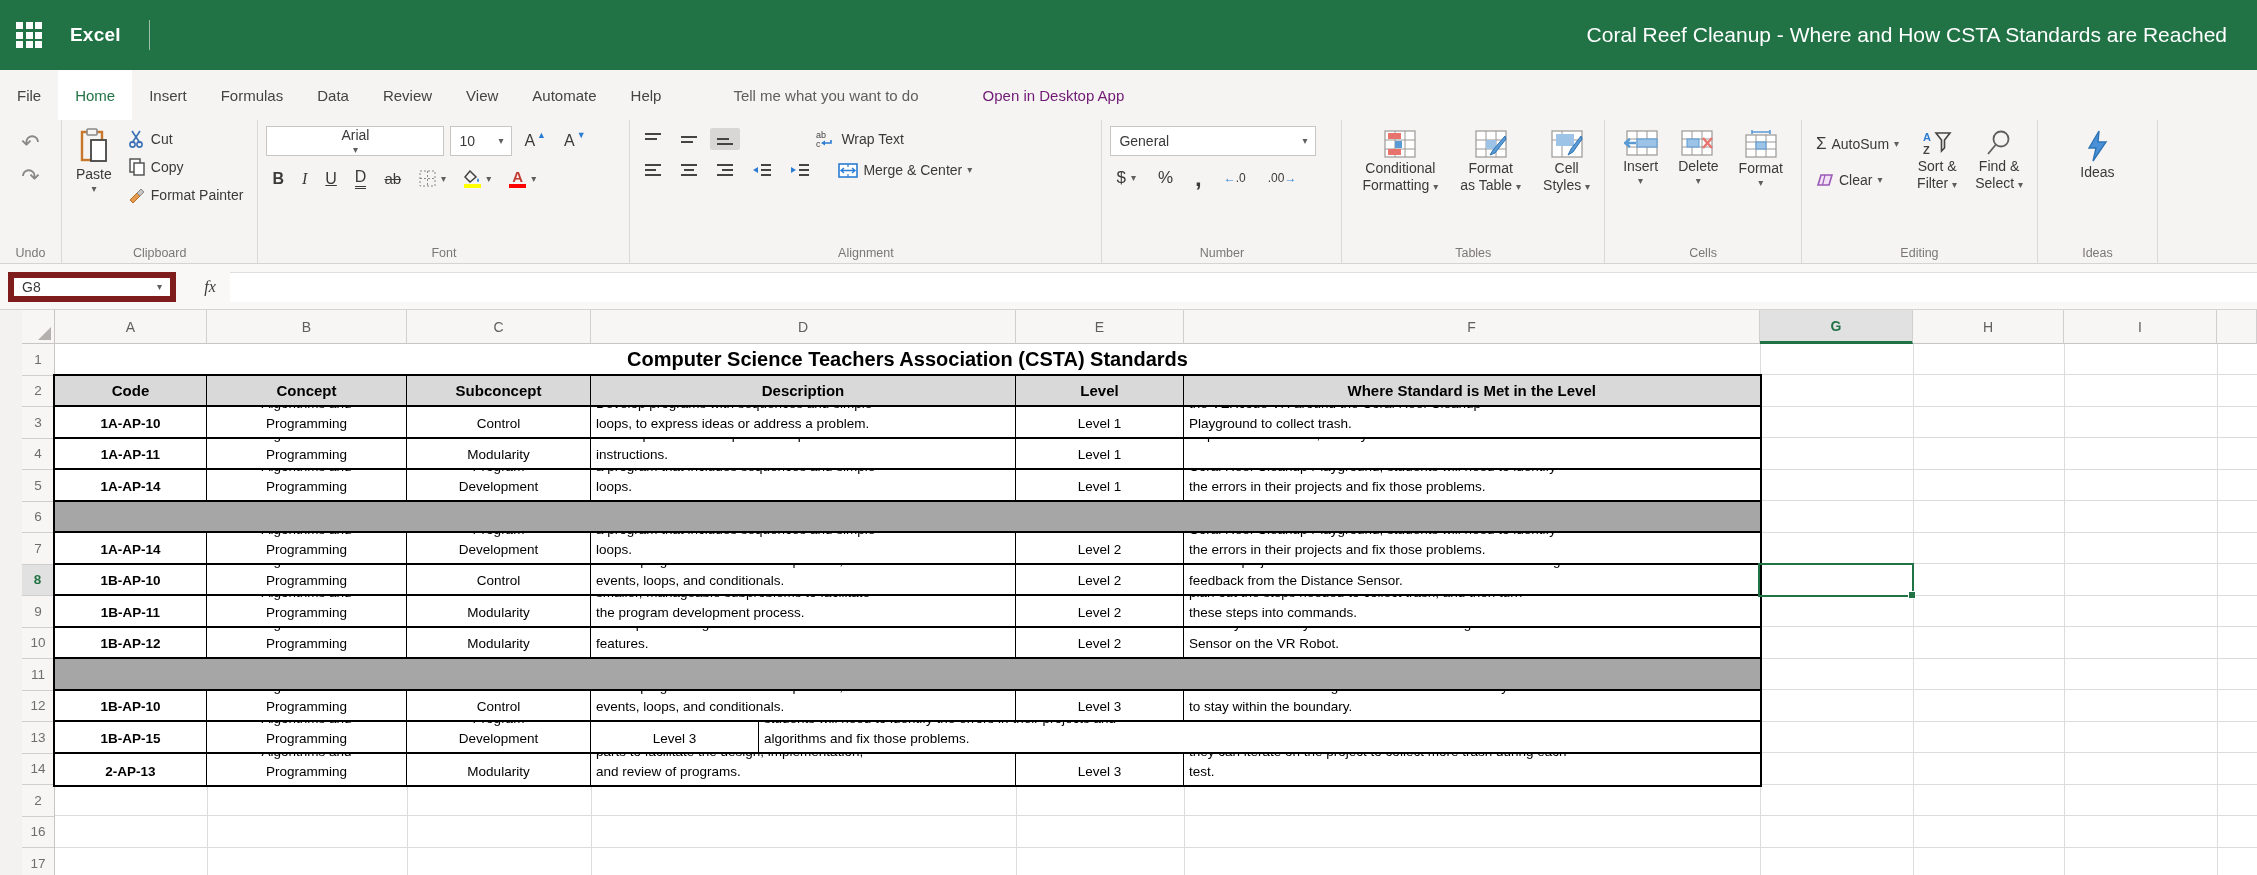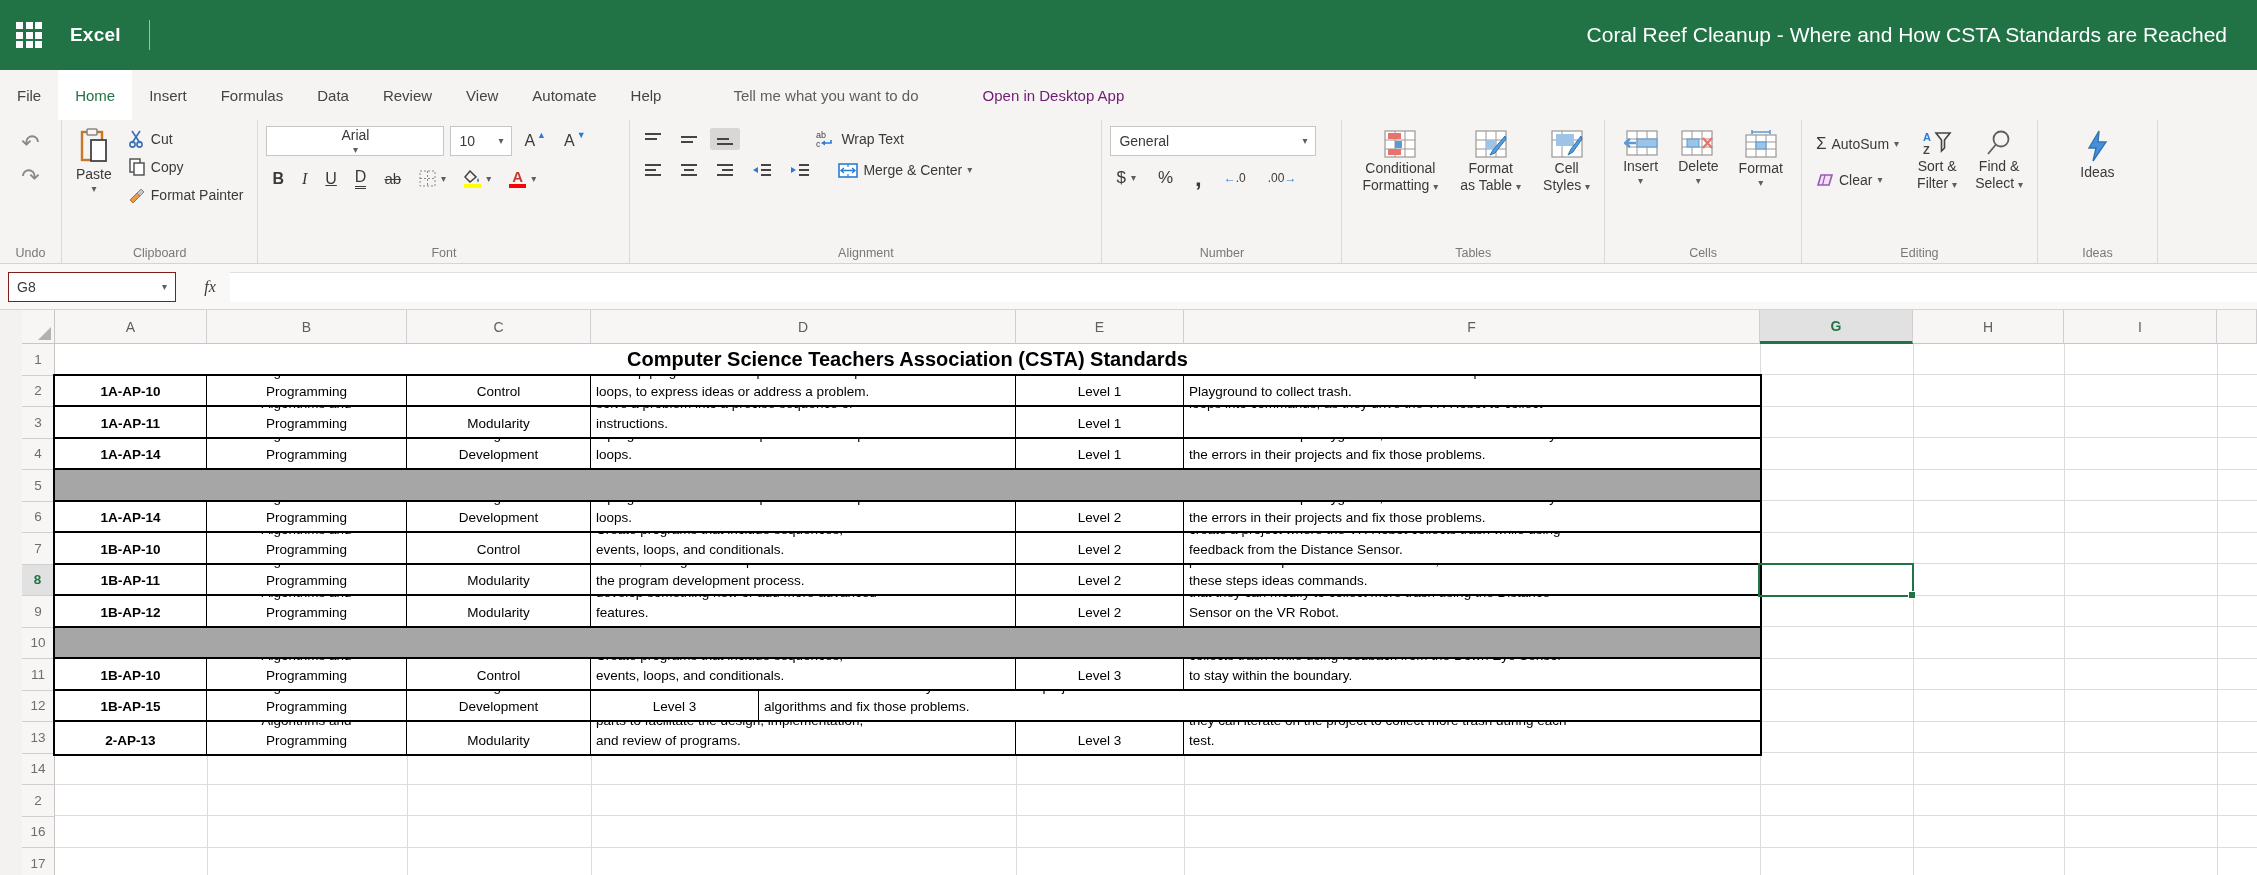--- a/index.html
+++ b/index.html
@@ -42,21 +42,21 @@
   .two-line { line-height:17px; text-align:center; }
   .fmt-letter { font-size:16px; }
   .color-bar { display:block; width:17px; height:4px; margin-top:1px; }
   .blue { color:#2b7cd3; }
   .gray-arrow { color:#8a8886; font-size:22px; }
   .bigdollar { font-size:17px; }
 
   
   .fbar { position:absolute; left:0; top:264px; width:2257px; height:46px; background:#f9f8f7;
     border-bottom:1px solid #d6d4d2; display:flex; align-items:center; }
-  .namebox { margin-left:8px; width:168px; height:30px; background:#fff; border:1px solid #7f1d1d;
+  .namebox { margin-left:8px; width:168px; height:30px; background:#fff; border:6px solid #7f1d1d;
     display:flex; align-items:center; justify-content:space-between; padding:0 8px; font-size:14px; color:#3b3a39; cursor:text; }
   .fx { margin-left:14px; width:40px; height:30px; display:flex; align-items:center; justify-content:center;
     font-size:16px; font-style:italic; font-family:"Liberation Serif","DejaVu Serif",serif; color:#3b3a39; cursor:pointer; }
   .finput { flex:1; height:30px; margin-right:0; background:#fff; border-top:1px solid #e1dfdd; font-size:14px; padding:0 8px; color:#222; }
 
   
   .leftmargin { position:absolute; left:0; top:310px; width:22px; height:565px; background:#f3f2f1; }
   .corner { position:absolute; left:22px; top:310px; width:33px; height:34px; background:#f7f6f5;
     border-right:1px solid #c8c6c4; border-bottom:1px solid #c8c6c4; cursor:pointer; }
   .corner:after { content:""; position:absolute; right:3px; bottom:3px; border-left:13px solid transparent; border-bottom:13px solid #b3b0ad; }
@@ -590,20 +590,28 @@
   <div class="vline" style="left:1184px;"></div>
   <div class="vline" style="left:1760px;"></div>
   <div class="vline" style="left:1913px;"></div>
   <div class="vline" style="left:2064px;"></div>
   <div class="vline" style="left:2217px;"></div>
 
   <div class="sheet-title">Computer Science Teachers Association (CSTA) Standards</div>
 
   <div class="tbl">
 
+    <div class="trow hrow">
+      <div class="tcell cA">Code</div>
+      <div class="tcell cB">Concept</div>
+      <div class="tcell cC">Subconcept</div>
+      <div class="tcell cD">Description</div>
+      <div class="tcell cE">Level</div>
+      <div class="tcell cF">Where Standard is Met in the Level</div>
+    </div>
 
     <div class="trow">
       <div class="tcell cA">
           <span class="ml ctr bold">1A-AP-10</span>
         </div>
       <div class="tcell cB">
           <span class="cl ctr">Algorithms and</span>
           <span class="ml ctr">Programming</span>
         </div>
       <div class="tcell cC">
@@ -734,21 +742,21 @@
         </div>
       <div class="tcell cD">
           <span class="cl">smaller, manageable subproblems to facilitate</span>
           <span class="ml">the program development process.</span>
         </div>
       <div class="tcell cE">
           <span class="ml ctr">Level 2</span>
         </div>
       <div class="tcell cF">
           <span class="cl">plan out the steps needed to collect trash, and then turn</span>
-          <span class="ml">these steps ideas commands.</span>
+          <span class="ml">these steps into commands.</span>
         </div>
     </div>
 
     <div class="trow">
       <div class="tcell cA">
           <span class="ml ctr bold">1B-AP-12</span>
         </div>
       <div class="tcell cB">
           <span class="cl ctr">Algorithms and</span>
           <span class="ml ctr">Programming</span>

